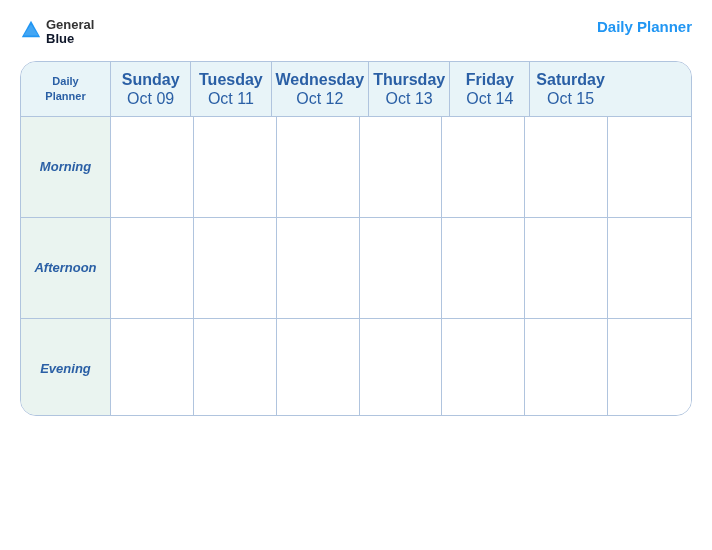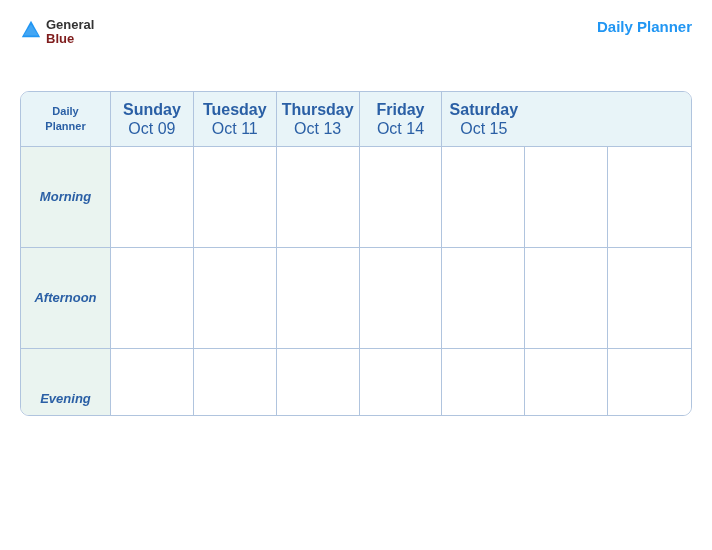--- a/index.html
+++ b/index.html
@@ -46,21 +46,21 @@
 
     .logo-general {
       font-size: 13px;
       font-weight: 600;
       color: #333333;
     }
 
     .logo-blue {
       font-size: 13px;
       font-weight: 700;
-      color: #7f1d1d;
+      color: #0f172a;
     }
 
     .logo-icon {
       width: 22px;
       height: 22px;
       position: relative;
       top: -2px;
     }
 
     .title-block {
@@ -77,25 +77,24 @@
     .title-sub {
       font-size: 13px;
       font-weight: 600;
       color: #2196f3;
       display: block;
     }
 
     .calendar {
       flex: 1;
       border: 1.5px solid #b0c4de;
-      border-radius: 9px;
+      border-radius: 16px;
       overflow: hidden;
       display: flex;
       flex-direction: column;
-      margin-top: 30px;
     }
 
     .cal-header-row {
       display: grid;
       grid-template-columns: 90px repeat(7, 1fr);
       background: #e8f4f8;
       border-bottom: 1.5px solid #b0c4de;
     }
 
     .cal-header-cell {
@@ -200,20 +199,24 @@
       </div>
       <div class="cal-header-cell">
         <span class="col-day-name">Sunday</span>
         <span class="col-date">Oct 09</span>
       </div>
       <div class="cal-header-cell">
         <span class="col-day-name">Tuesday</span>
         <span class="col-date">Oct 11</span>
       </div>
       <div class="cal-header-cell">
+        <span class="col-day-name">Wednesday</span>
+        <span class="col-date">Oct 12</span>
+      </div>
+      <div class="cal-header-cell">
         <span class="col-day-name">Thursday</span>
         <span class="col-date">Oct 13</span>
       </div>
       <div class="cal-header-cell">
         <span class="col-day-name">Friday</span>
         <span class="col-date">Oct 14</span>
       </div>
       <div class="cal-header-cell">
         <span class="col-day-name">Saturday</span>
         <span class="col-date">Oct 15</span>

